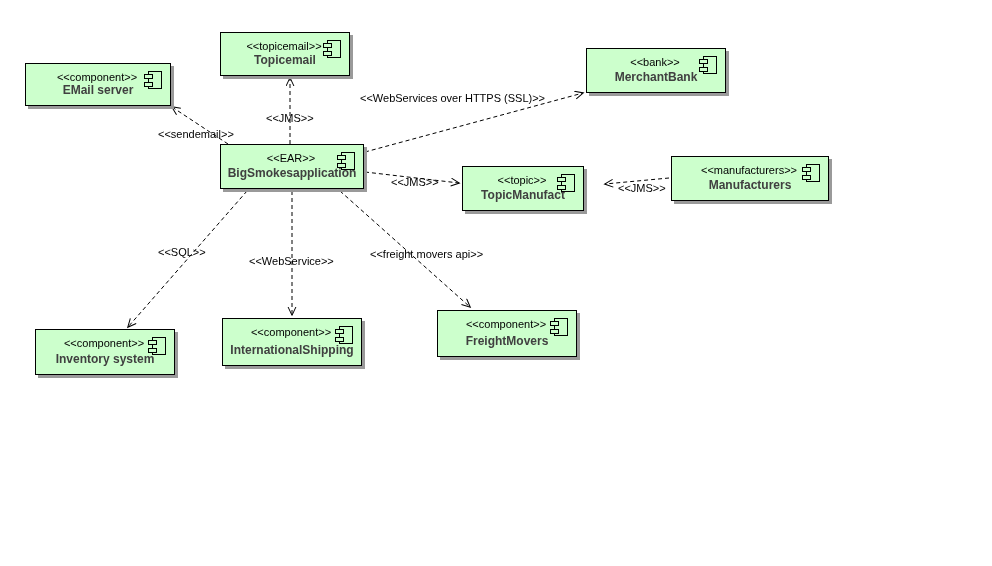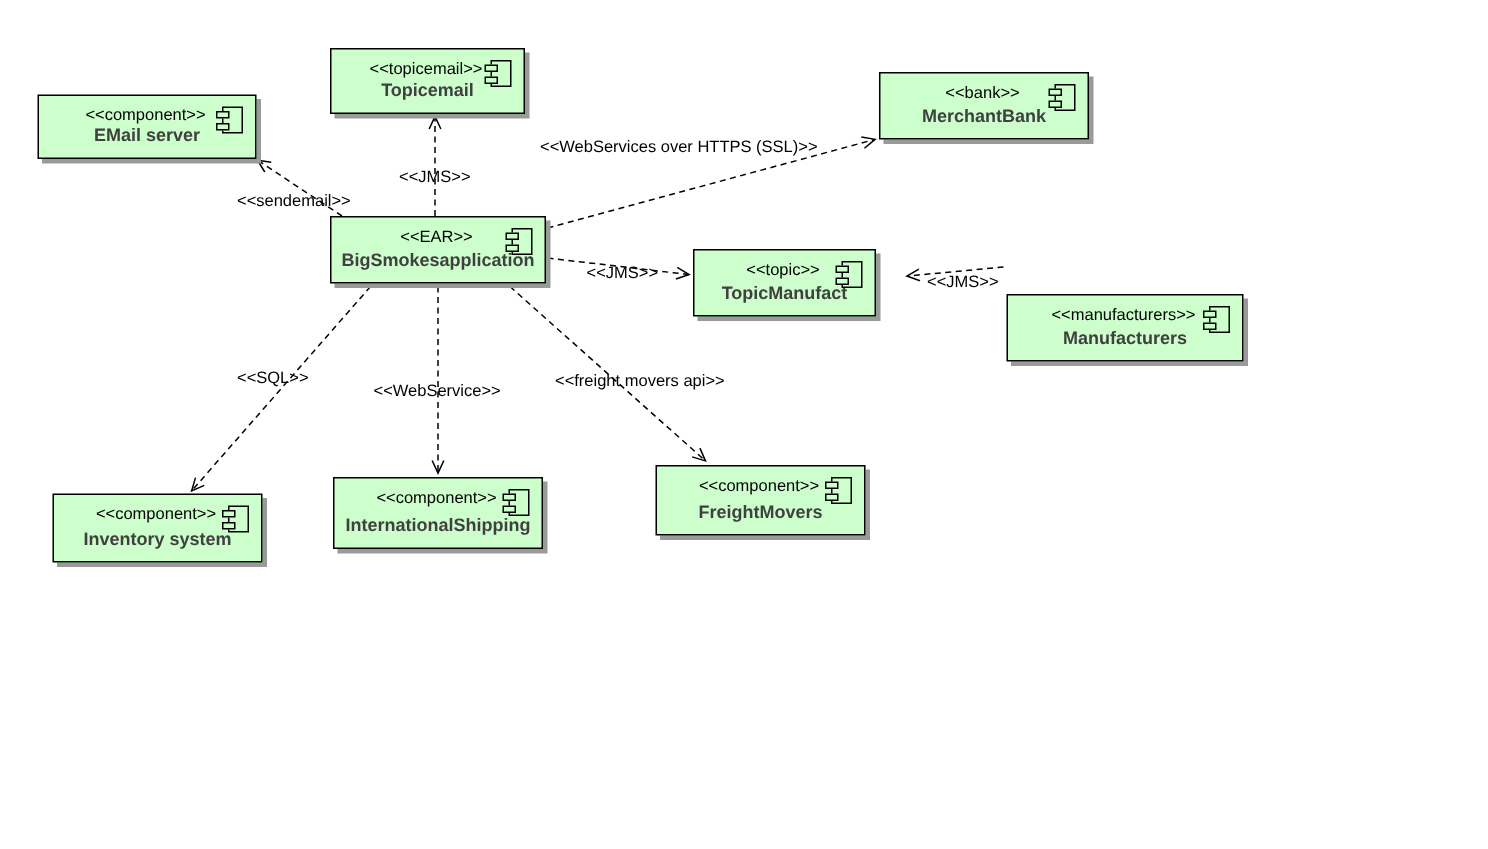--- a/index.html
+++ b/index.html
@@ -160,21 +160,21 @@
       </div>
       <div class="component-node" style="left: 462px; top: 166px; width: 122px; height: 45px;">
         <div class="comp-stereotype">&lt;&lt;topic&gt;&gt;</div>
         <div class="comp-name">TopicManufact</div>
         <div class="comp-icon">
           <span class="body"></span>
           <span class="tab tab1"></span>
           <span class="tab tab2"></span>
         </div>
       </div>
-      <div class="component-node" style="left: 671px; top: 156px; width: 158px; height: 45px; margin-top: 40px;">
+      <div class="component-node" style="left: 671px; top: 156px; width: 158px; height: 45px;">
         <div class="comp-stereotype">&lt;&lt;manufacturers&gt;&gt;</div>
         <div class="comp-name">Manufacturers</div>
         <div class="comp-icon">
           <span class="body"></span>
           <span class="tab tab1"></span>
           <span class="tab tab2"></span>
         </div>
       </div>
       <div class="component-node" style="left: 35px; top: 329px; width: 140px; height: 46px;">
         <div class="comp-stereotype">&lt;&lt;component&gt;&gt;</div>

